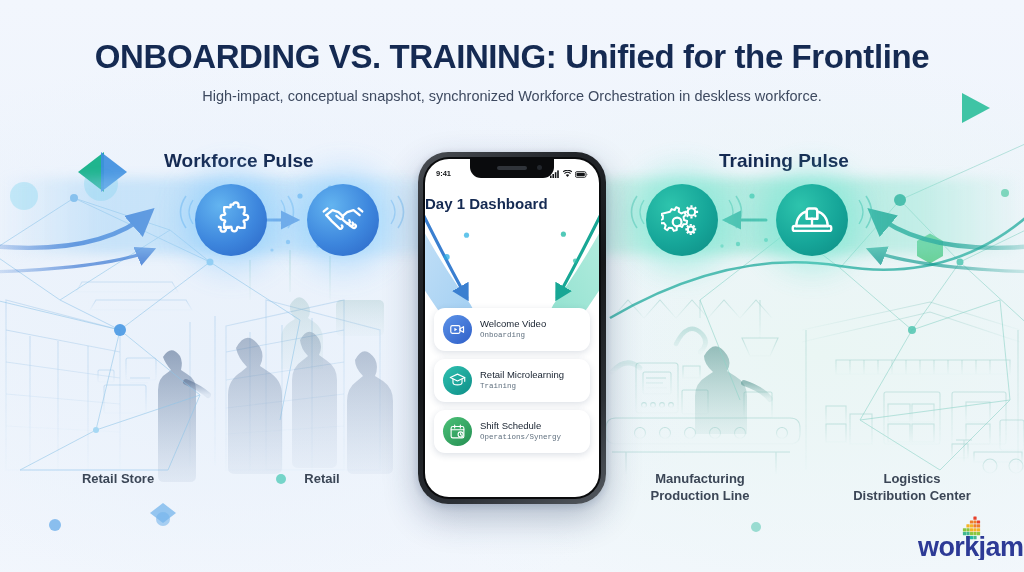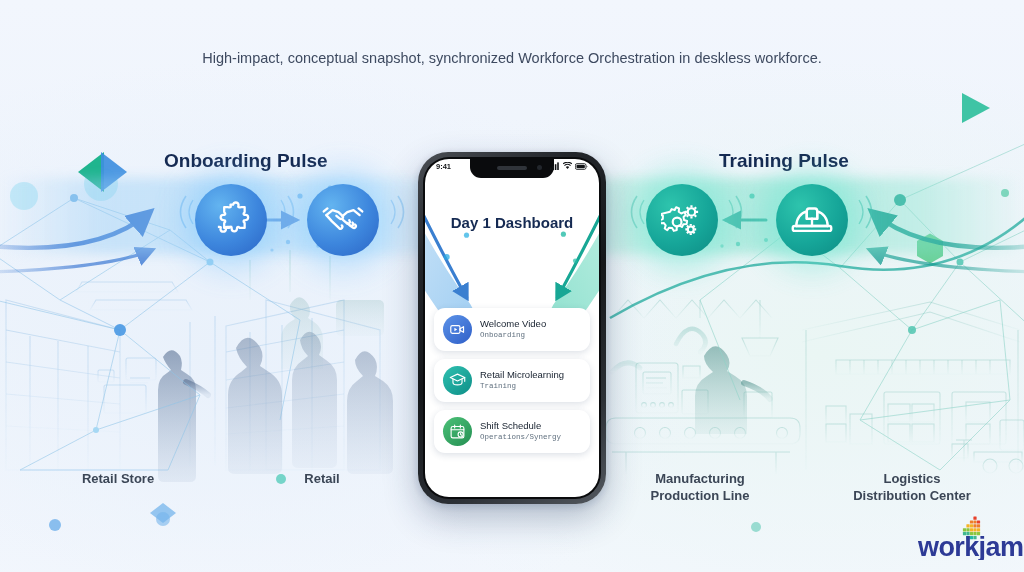--- a/index.html
+++ b/index.html
@@ -100,27 +100,27 @@
   .notch .speaker {
     position:absolute; left:50%; transform:translateX(-50%); top:7px;
     width:30px; height:3.5px; border-radius:2px; background:#30343a;
   }
   .notch .cam {
     position:absolute; right:12px; top:6px; width:5px; height:5px;
     border-radius:50%; background:#22262c;
   }
   .statusbar {
     position:absolute; top:3px; left:0; right:0; height:16px; z-index:7;
-    display:flex; align-items:flex-start; justify-content:space-between;
+    display:flex; align-items:flex-end; justify-content:space-between;
     padding:0 11px; font-size:7.5px; font-weight:bold; color:#121417;
   }
   .status-right { display:flex; align-items:center; gap:3px; }
 
   .screen-title {
-    position:absolute; top:55px; left:0; right:0; text-align:center;
+    position:absolute; top:36px; left:0; right:0; text-align:left;
     font-size:15px; font-weight:bold; color:#152a52; z-index:5;
   }
 
   .phone-arcs { position:absolute; inset:0; z-index:3; }
 
   .cards {
     position:absolute; left:9px; right:9px; bottom:44px; z-index:5;
     display:flex; flex-direction:column; gap:8px;
   }
   .card {
@@ -373,24 +373,25 @@
       <path d="M262 220 L296 220" stroke="#2f6fd0" stroke-width="3" stroke-linecap="round" marker-end="url(#arrBlue)"></path>
     </g>
     <g>
       <path d="M766 220 L726 220" stroke="#139a90" stroke-width="3" stroke-linecap="round" marker-end="url(#arrTeal)"></path>
     </g>
   </svg>
 
   <div class="band"></div>
 
   <div class="header">
+    <div class="title">ONBOARDING VS. TRAINING: Unified for the Frontline</div>
     <div class="subtitle">High-impact, conceptual snapshot, synchronized Workforce Orchestration in deskless workforce.</div>
   </div>
 
-  <div class="pulse-label" id="lbl-onboarding">Onboarding Pulse</div>
+  <div class="pulse-label" id="lbl-onboarding">Workforce Pulse</div>
   <div class="pulse-label" id="lbl-training">Training Pulse</div>
 
   <div class="node blue" id="node-puzzle">
     <div class="glow"></div>
     <div class="disc">
       <svg viewBox="0 0 24 24" fill="none" stroke="#ffffff" stroke-width="1.3" stroke-linejoin="round">
         <path d="M13.2 3.2a1.6 1.6 0 0 1 3.1 0c.1.7-.4 1.1-.1 1.4.3.3 1 .1 1.6.1h2v2.6c0 .5-.6.6-.6 1.1 0 .6.5.7 1.1.7a1.5 1.5 0 0 1 0 3c-.6 0-1.1.1-1.1.7 0 .5.6.6.6 1.1v2.6h-2.6c-.5 0-.6-.6-1.1-.6-.6 0-.7.5-.7 1.1a1.5 1.5 0 0 1-3 0c0-.6-.1-1.1-.7-1.1-.5 0-.6.6-1.1.6H8.1v-2.6c0-.5.6-.6.6-1.1 0-.6-.5-.7-1.1-.7a1.5 1.5 0 0 1 0-3c.6 0 1.1-.1 1.1-.7 0-.5-.6-.6-.6-1.1V4.7h2.1c.6 0 1.3.2 1.6-.1.3-.3-.2-.7-.1-1.4z"></path>
         <path d="M8.1 12.6H6c-.6 0-1.3-.2-1.6.1-.3.3.2.7.1 1.4a1.6 1.6 0 0 1-3.1 0c-.1-.7.4-1.1.1-1.4-.3-.3-1-.1-1.6-.1" transform="translate(4.6 3.4)"></path>
       </svg>
     </div>

